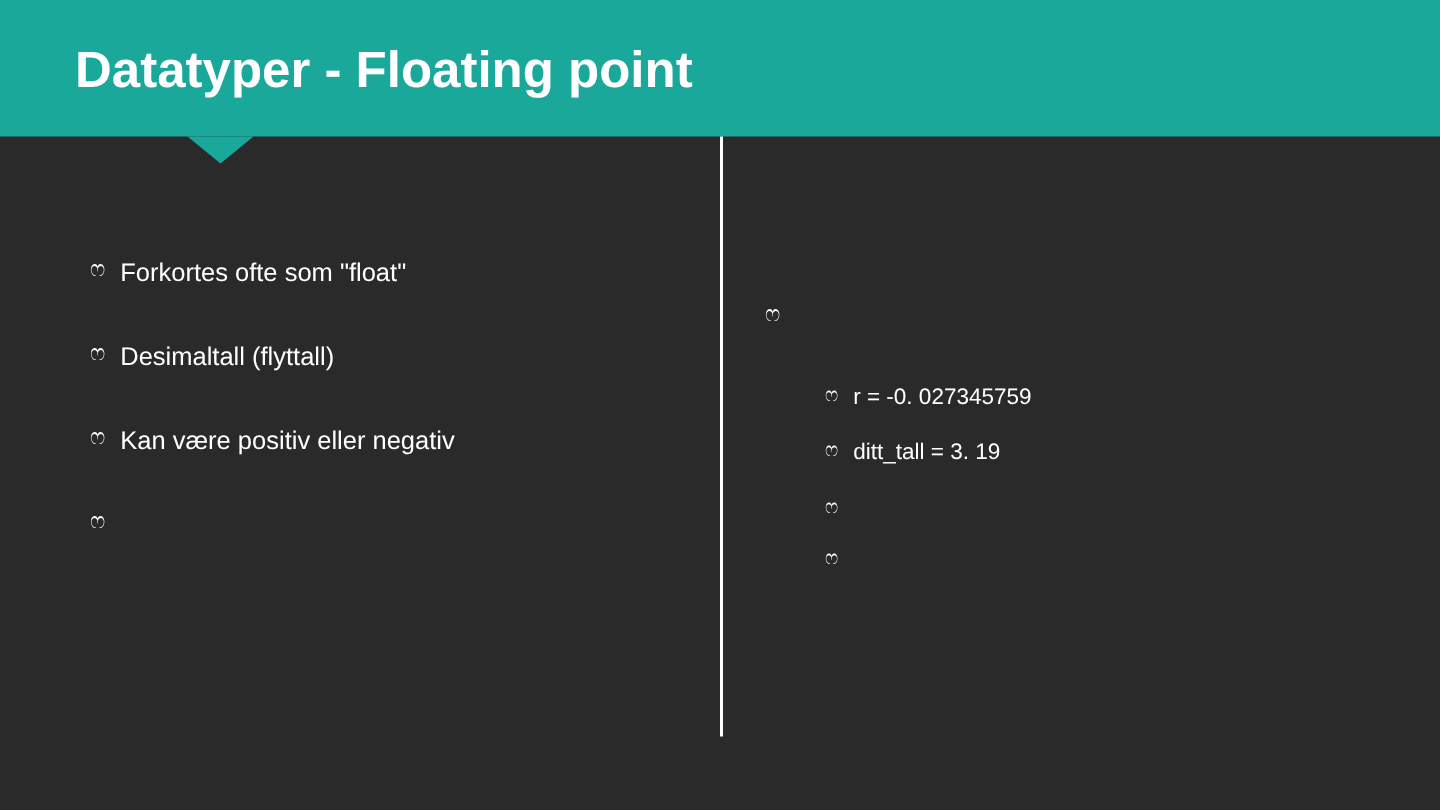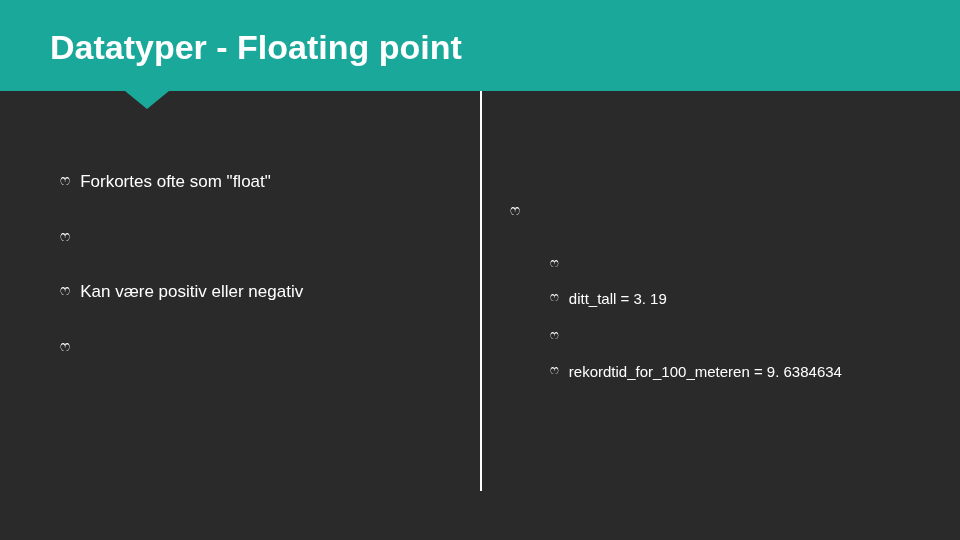--- a/index.html
+++ b/index.html
@@ -99,20 +99,21 @@
 
   <div class="col-left">
 
     <div class="bullet">
       <span class="icon">ෆ</span>
       <span>Forkortes ofte som "float"</span>
     </div>
 
     <div class="bullet">
       <span class="icon">ෆ</span>
+      <span>Desimaltall (flyttall)</span>
     </div>
 
     <div class="bullet">
       <span class="icon">ෆ</span>
       <span>Kan være positiv eller negativ</span>
     </div>
 
     <div class="bullet">
       <span class="icon">ෆ</span>
     </div>
@@ -122,33 +123,33 @@
   <div class="col-right">
 
     <div class="bullet">
       <span class="icon">ෆ</span>
     </div>
 
     <div class="sub-list">
 
       <div class="bullet small">
         <span class="icon">ෆ</span>
+        <span>r = -0. 027345759</span>
       </div>
 
       <div class="bullet small">
         <span class="icon">ෆ</span>
         <span>ditt_tall = 3. 19</span>
       </div>
 
       <div class="bullet small">
         <span class="icon">ෆ</span>
       </div>
 
       <div class="bullet small">
         <span class="icon">ෆ</span>
-        <span>rekordtid_for_100_meteren = 9. 6384634</span>
       </div>
 
     </div>
 
   </div>
 
 </div>
 
 </body></html>

